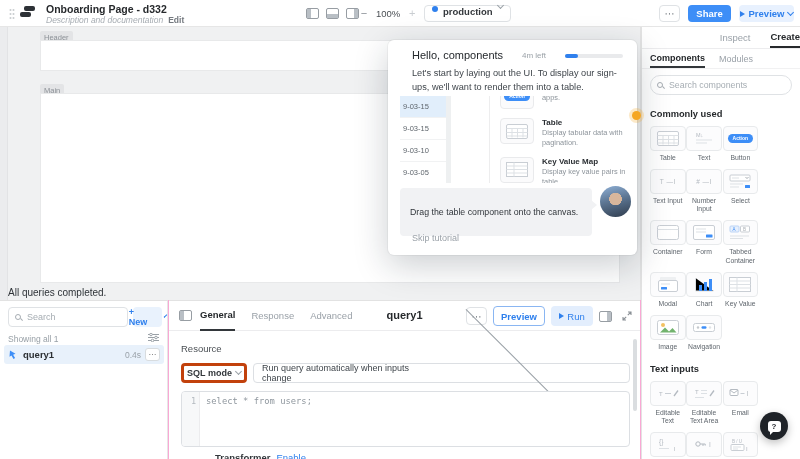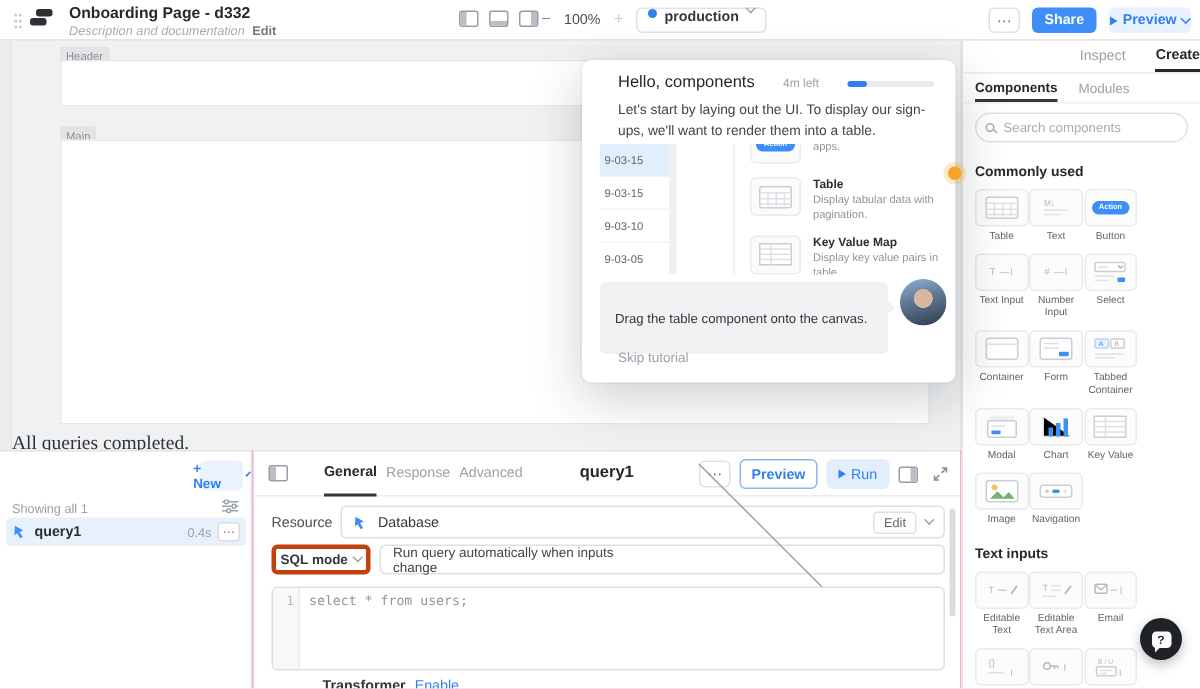--- a/index.html
+++ b/index.html
@@ -40,21 +40,21 @@
 
   
   #canvas{left:0;top:27px;width:641px;height:273px;background:#f0f1f2;border-right:1px solid #e3e3e3}
   #rail{left:0;top:0;width:8px;height:273px;background:#ebecee;border-right:1px solid #e2e3e5}
   .frame-chip{position:absolute;background:#e3e4e6;color:#8b9096;font-size:7.5px;padding:1.5px 4px;border-radius:2px}
   .frame{position:absolute;background:#fff;border:1px solid #e8e9ea}
   #hdr-chip{left:40px;top:4px}
   #hdr-frame{left:40px;top:13px;width:580px;height:31px}
   #main-chip{left:40px;top:57px}
   #main-frame{left:40px;top:66px;width:580px;height:190px}
-  #status{left:8px;top:260px;font-family:Liberation Serif, serif;font-size:13px;color:#2e3338}
+  #status{left:8px;top:260px;font-family:Liberation Sans, sans-serif;font-size:10px;color:#2e3338}
 
   
   #qpanel{left:0;top:300px;width:168px;height:159px;background:#fff;border-top:1px solid #e2e2e2;border-right:1px solid #e6e6e6}
   .searchbox{position:absolute;display:flex;align-items:center;gap:4px;border:1px solid #dfe2e5;border-radius:4px;background:#fff;padding:0 6px}
   .searchbox input{border:0;outline:0;width:100%;font-size:9px;color:#555;font-family:"Liberation Sans",sans-serif;background:transparent}
   .searchbox input::placeholder{color:#a6adb3}
   .mag{width:6px;height:6px;border:1.2px solid #a7adb3;border-radius:50%;position:relative;flex:none}
   .mag::after{content:"";position:absolute;width:3px;height:1.2px;background:#a7adb3;transform:rotate(45deg);right:-2.5px;bottom:-1px}
   #qsearch{left:8px;top:6px;width:120px;height:20px}
   #newbtn{left:133px;top:6px;width:29px;height:20px;background:#e9f2fd;border-radius:4px;color:#2f80ed;font-size:9px;font-weight:bold;display:flex;align-items:center;justify-content:center;gap:18px;cursor:pointer}
@@ -63,21 +63,21 @@
   #filtericon{left:148px;top:32px;cursor:pointer}
   #qrow{left:4px;top:44px;width:160px;height:19px;background:#e8f1fb;border-radius:3px;display:flex;align-items:center;padding:0 4px;gap:4px;cursor:pointer}
   #qrow .qname{font-size:9.5px;font-weight:bold;color:#2b2f33;flex:1}
   #qrow .qtime{font-size:8.5px;color:#9aa2a9}
   #qrow .qmore{width:15px;height:13px;background:#fff;border:1px solid #d8dcdf;border-radius:3px;color:#777;font-size:8px;display:flex;align-items:center;justify-content:center}
 
   
   #editor{left:169px;top:300px;width:471px;height:159px;background:#fff;border-top:1px solid #e2e2e2}
   #ed-head{left:0;top:0;width:471px;height:30px;border-bottom:1px solid #ececee;display:flex;align-items:center}
   #ed-ptoggle{margin-left:10px}
-  #ed-tabs{display:flex;gap:6px;margin-left:20px;height:30px;align-items:center}
+  #ed-tabs{display:flex;gap:16px;margin-left:4px;height:30px;align-items:center}
   .ed-tab{font-size:9.5px;color:#9aa1a8;height:30px;display:flex;align-items:center;cursor:pointer}
   .ed-tab.active{color:#26292c;font-weight:bold;border-bottom:2px solid #33373b}
   #ed-title{position:absolute;left:50%;transform:translateX(-50%);top:8px;font-size:11px;font-weight:bold;color:#26292c}
   #ed-right{position:absolute;right:8px;top:5px;display:flex;align-items:center;gap:6px}
   #ed-more{width:21px;height:18px;border:1px solid #dfe2e5;border-radius:4px;display:flex;align-items:center;justify-content:center;color:#6b7177;font-size:10px;cursor:pointer}
   #ed-preview{width:52px;height:20px;border:1px solid #8ab6f2;border-radius:4px;color:#2f80ed;font-size:9.5px;font-weight:bold;display:flex;align-items:center;justify-content:center;background:#fff;cursor:pointer}
   #ed-run{width:42px;height:20px;background:#e3eefd;border-radius:4px;color:#2f80ed;font-size:9.5px;font-weight:normal;display:flex;align-items:center;justify-content:center;gap:3px;cursor:pointer}
   #res-row{left:12px;top:36px;right:10px;height:22px;display:flex;align-items:center}
   #res-label{font-size:9.5px;color:#4a4f54;width:46px}
   #res-dd{flex:1;height:22px;border:1px solid #dcdfe3;border-radius:4px;display:flex;align-items:center;padding:0 7px;gap:6px;cursor:pointer}
@@ -195,20 +195,24 @@
   <div id="canvas" class="abs">
     <div id="rail" class="abs"></div>
     <span id="hdr-chip" class="frame-chip">Header</span>
     <div id="hdr-frame" class="frame"></div>
     <span id="main-chip" class="frame-chip">Main</span>
     <div id="main-frame" class="frame"></div>
     <div id="status" class="abs">All queries completed.</div>
   </div>
 
   <section id="qpanel" class="abs">
+    <div id="qsearch" class="searchbox">
+      <span class="mag"></span>
+      <input readonly="" placeholder="Search" style="">
+    </div>
     <div id="newbtn" class="abs">
       <span>+ New</span>
       <span class="caret"></span>
     </div>
     <div id="showing" class="abs">Showing all 1</div>
     <svg id="filtericon" class="abs" width="11" height="9" viewBox="0 0 11 9">
       <path d="M0 1.5h11M0 4.5h11M0 7.5h11" stroke="#9aa1a7" stroke-width="1"></path>
       <circle cx="3" cy="1.5" r="1.3" fill="#fff" stroke="#9aa1a7"></circle>
         <circle cx="8" cy="4.5" r="1.3" fill="#fff" stroke="#9aa1a7"></circle>
         <circle cx="4.5" cy="7.5" r="1.3" fill="#fff" stroke="#9aa1a7"></circle>
@@ -240,28 +244,20 @@
             <span>Run</span>
           </span>
         <span class="ptoggle r"></span>
         <svg width="10" height="10" viewBox="0 0 10 10">
             <path d="M6 1h3v3M9 1L5.8 4.2M4 9H1V6M1 9l3.2-3.2" fill="none" stroke="#8a9096" stroke-width="1.1"></path>
           </svg>
       </div>
     </div>
     <div id="res-row" class="abs">
       <span id="res-label">Resource</span>
-      <div id="res-dd">
-        <svg width="11" height="11" viewBox="0 0 11 11">
-            <path d="M2 1.5l5.5 3.2-2.4 1 2 3.3-1.6.9-2-3.4-2 1.3z" fill="#3d8ef7"></path>
-          </svg>
-        <span id="res-val">Database</span>
-        <span id="res-edit">Edit</span>
-        <span class="caret"></span>
-      </div>
     </div>
     <div id="mode-row" class="abs">
       <div id="mode-dd">
         <span>SQL mode</span>
         <span class="caret"></span>
       </div>
       <div id="auto-dd">
         <span>Run query automatically when inputs change</span>
         <span class="caret"></span>
       </div>

